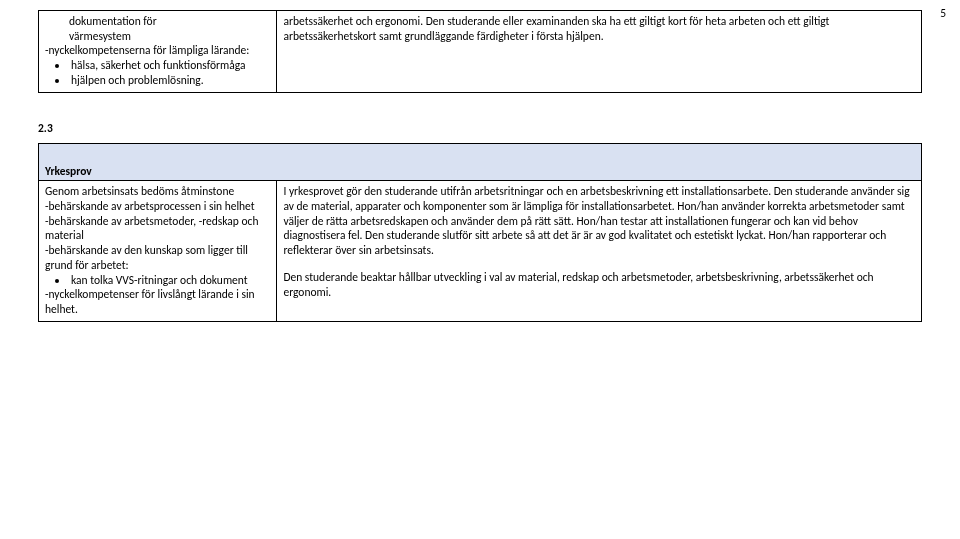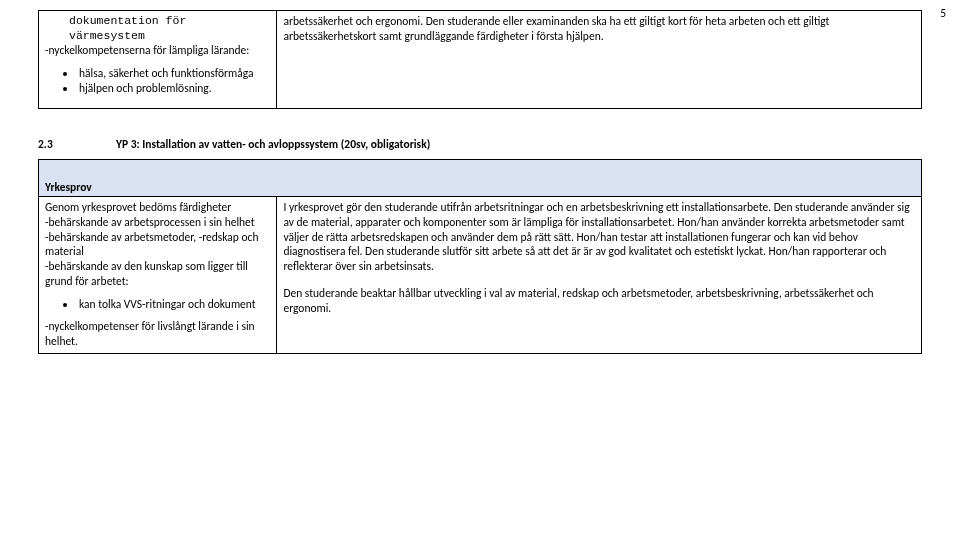--- a/index.html
+++ b/index.html
@@ -27,27 +27,28 @@
   td, th {
     border: 1px solid #000;
     vertical-align: top;
     padding: 3px 6px 4px 6px;
     text-align: left;
     font-weight: normal;
     line-height: 1.28;
   }
   .col-left { width: 27%; }
   .col-right { width: 73%; }
-  .bullets { padding-left: 24px; margin: 8px; }
+  .bullets { padding-left: 24px; margin: 0; }
   .bullets li { padding-left: 2px; }
   .section-heading {
     margin: 28px 0 8px 0;
     font-weight: bold;
     font-size: 11.5px;
     display: flex;
+    gap: 16px;
   }
   .section-heading .num { width: 78px; display: inline-block; }
   .hdr-row td {
     background: #d9e1f2;
     font-weight: bold;
     padding-top: 20px;
     padding-bottom: 2px;
   }
   .subhdr-row td {
     padding-top: 2px;
@@ -60,54 +61,53 @@
 <div class="page-number">5</div>
 
 <table>
   <colgroup>
       <col class="col-left">
       <col class="col-right">
     </colgroup>
   <tbody>
       <tr>
     <td>
-      <div style="padding-left:24px;font-family:Liberation Mono, monospace;">
+      <div style="padding-left:24px;">
         <span>dokumentation för</span><br>
         <span>värmesystem</span>
       </div>
       <div>-nyckelkompetenserna för lämpliga lärande:</div>
       <ul class="bullets">
         <li>hälsa, säkerhet och funktionsförmåga</li>
         <li>hjälpen och problemlösning.</li>
       </ul>
     </td>
     <td>
       <span>arbetssäkerhet och ergonomi. Den studerande eller examinanden ska ha ett giltigt kort för heta arbeten och ett giltigt arbetssäkerhetskort samt grundläggande färdigheter i första hjälpen.</span>
     </td>
   </tr>
 </tbody>
   </table>
 
 <div class="section-heading">
   <span class="num">2.3</span>
-  <span>YP 3: Installation av vatten- och avloppssystem (20sv, obligatorisk)</span>
 </div>
 
 <table>
   <colgroup>
       <col class="col-left">
       <col class="col-right">
     </colgroup>
   <tbody>
       <tr class="hdr-row">
     <td colspan="2">Yrkesprov</td>
   </tr>
   <tr>
     <td>
-      <div>Genom yrkesprovet bedöms färdigheter</div>
+      <div>Genom arbetsinsats bedöms åtminstone</div>
       <div>-behärskande av arbetsprocessen i sin helhet</div>
       <div>-behärskande av arbetsmetoder, -redskap och material</div>
       <div>-behärskande av den kunskap som ligger till grund för arbetet:</div>
       <ul class="bullets">
         <li>kan tolka VVS-ritningar och dokument</li>
       </ul>
       <div>-nyckelkompetenser för livslångt lärande i sin helhet.</div>
     </td>
     <td>
       <div>I yrkesprovet gör den studerande utifrån arbetsritningar och en arbetsbeskrivning ett installationsarbete. Den studerande använder sig av de material, apparater och komponenter som är lämpliga för installationsarbetet. Hon/han använder korrekta arbetsmetoder samt väljer de rätta arbetsredskapen och använder dem på rätt sätt. Hon/han testar att installationen fungerar och kan vid behov diagnostisera fel. Den studerande slutför sitt arbete så att det är är av god kvalitatet och estetiskt lyckat. Hon/han rapporterar och reflekterar över sin arbetsinsats.</div>

